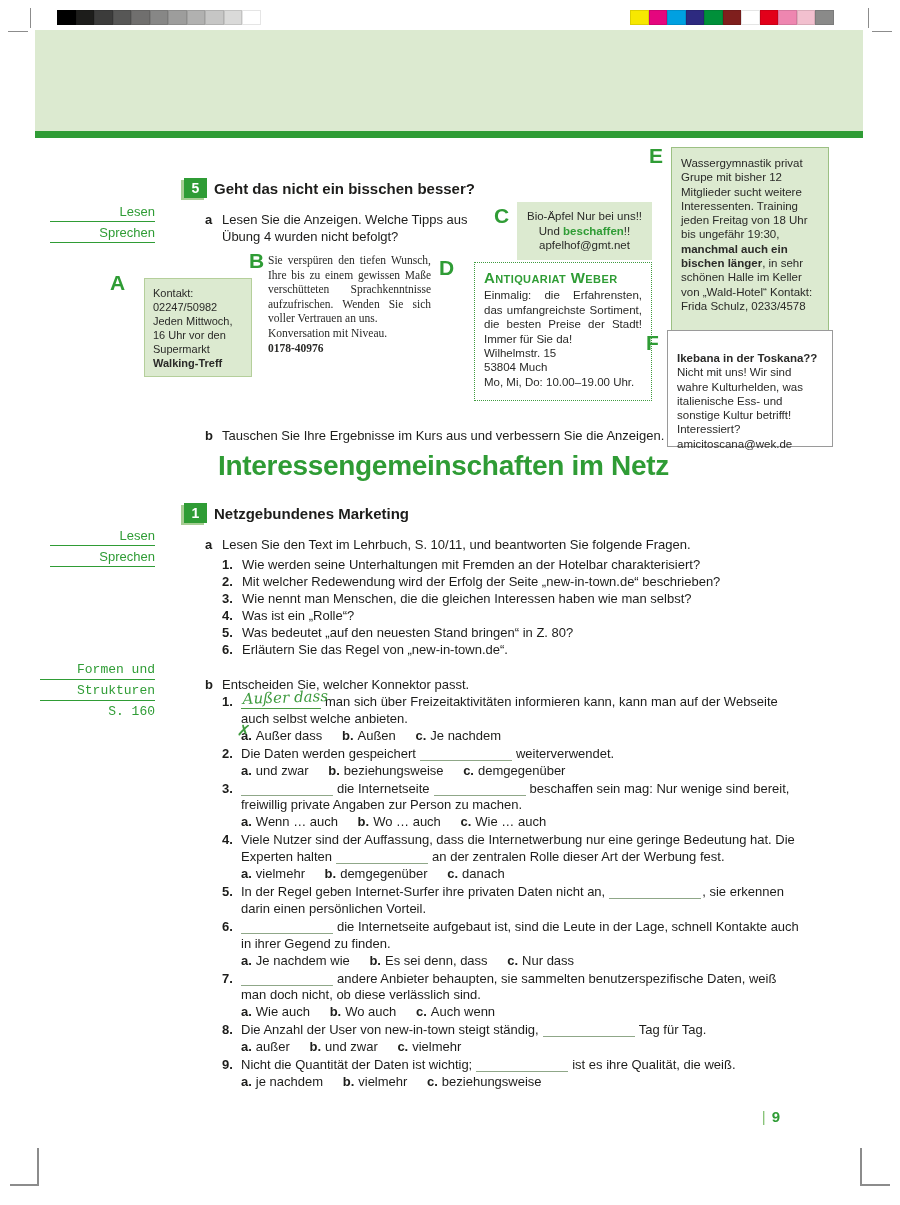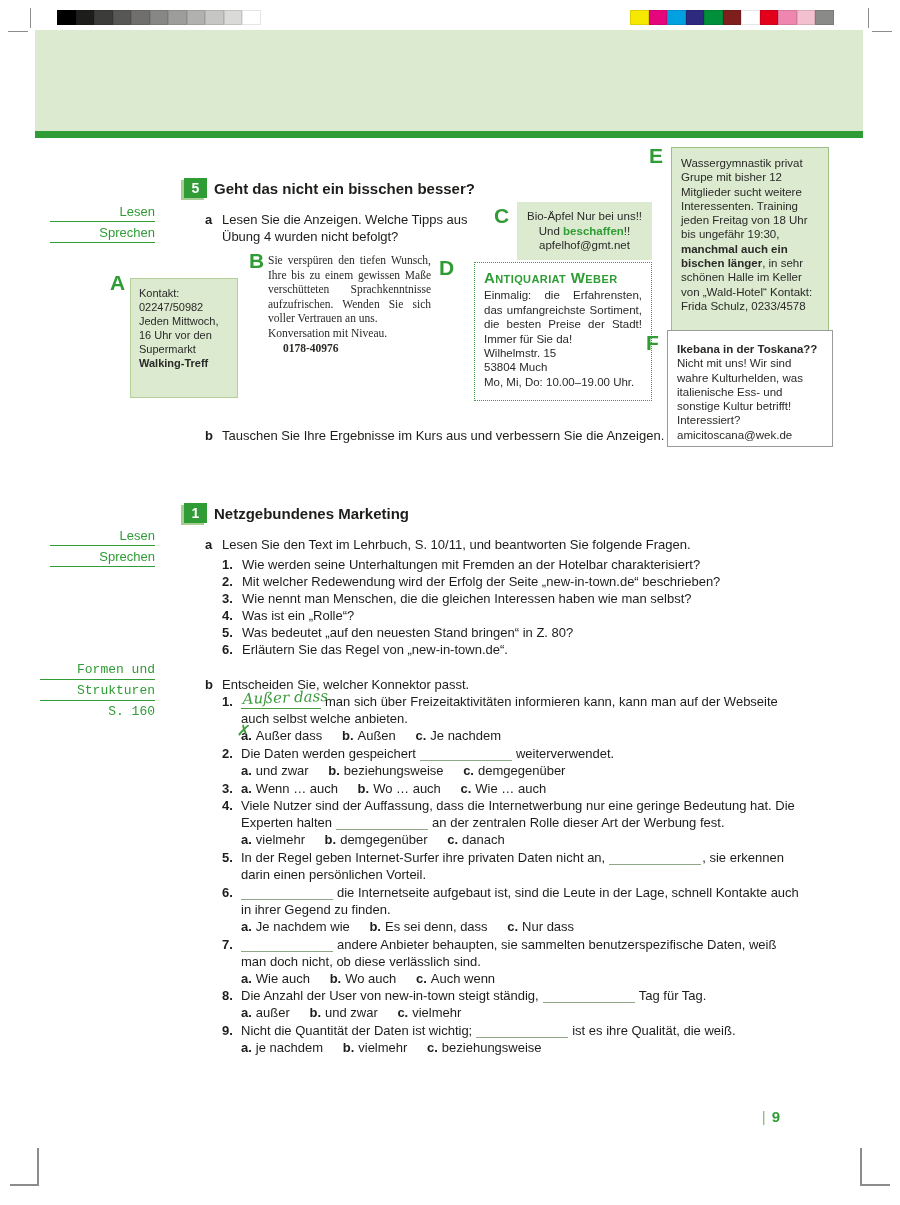--- a/index.html
+++ b/index.html
@@ -27,33 +27,33 @@
   
   .mtag { position:absolute; color:var(--green); font-size:13px; text-align:right; line-height:15px; }
   .mtag .ln { padding-bottom:2px; margin-bottom:3px; }
   .mtag .u { border-bottom:1.6px solid var(--green); }
   
   .task { position:absolute; display:flex; font-size:13px; line-height:16.5px; }
   .tletter { width:17px; flex:none; font-weight:bold; }
   
   .ad-letter { position:absolute; font-size:21px; font-weight:bold; color:var(--green); }
   .adbox { position:absolute; font-size:11.5px; line-height:14.3px; color:#2a2a28; }
-  .ad-a { left:130px; top:278px; width:108px; height:120px; background:var(--palegreen); border:1px solid #b5cf9b; padding:7px 8px; font-size:11px; line-height:14px; }
+  .ad-a { left:144px; top:278px; width:108px; height:99px; background:var(--palegreen); border:1px solid #b5cf9b; padding:7px 8px; font-size:11px; line-height:14px; }
   .ad-a .bold { font-weight:bold; }
   .ad-b { left:268px; top:251px; width:163px; font-family:"Liberation Serif", serif; text-align:justify; padding:2px 0; line-height:14.6px; }
   .ad-b .tagline { text-align:left; }
-  .ad-b .phone { font-weight:bold; text-align:left;margin-left:15px; }
+  .ad-b .phone { font-weight:bold; text-align:left; }
   .ad-c { left:517px; top:202px; width:135px; height:58px; background:var(--palegreen); padding:7px 4px; text-align:center; line-height:14.6px; }
   .ad-c .superb { font-weight:bold; color:var(--green); }
   .ad-d { left:474px; top:262px; width:178px; height:139px; background:#fff; border:1.5px dotted var(--inkgreen); padding:8px 9px; font-family:Liberation Sans, sans-serif; line-height:14.4px; }
   .ad-d .name { font-variant:small-caps; font-weight:bold; color:var(--green); font-size:15px; margin-bottom:3px; letter-spacing:0.4px; }
   .ad-d .body { text-align:justify; }
   .ad-e { left:671px; top:147px; width:158px; height:184px; background:var(--palegreen); border:1px solid #9cc083; padding:8px 9px; }
   .ad-e .bold { font-weight:bold; }
-  .ad-f { left:667px; top:330px; width:166px; height:117px; background:#fff; border:1px solid #9a9a9a; padding:11px 9px; }
+  .ad-f { left:667px; top:330px; width:166px; height:117px; background:#fff; border:1px solid #9a9a9a; padding:20px 9px; }
   .ad-f .title { font-weight:bold; }
   
   .qlist { position:absolute; left:222px; top:557px; width:585px; font-size:13px; line-height:16.9px; }
   .qrow { display:flex; }
   .qn { width:20px; flex:none; font-weight:bold; }
   .ilist { position:absolute; left:222px; top:694px; width:578px; font-size:13px; line-height:16.9px; }
   .item { display:flex; margin-bottom:1px; }
   .inum { width:19px; flex:none; font-weight:bold; }
   .ibody { flex:1; }
   .opts { white-space:nowrap; }
@@ -171,20 +171,21 @@
     <div class="title">Ikebana in der Toskana??</div>
     <div>Nicht mit uns! Wir sind wahre Kulturhelden, was italienische Ess- und sonstige Kultur betrifft! Interessiert?</div>
     <div>amicitoscana@wek.de</div>
   </div>
 
   <div class="task" style="left:205px; top:428px; width:620px;">
     <span class="tletter">b</span>
     <span>Tauschen Sie Ihre Ergebnisse im Kurs aus und verbessern Sie die Anzeigen.</span>
   </div>
 
+  <div class="main-heading">Interessengemeinschaften im Netz</div>
 
   <div class="marker" style="left:184px; top:503px;">1</div>
   <div class="sec-title" style="left:214px; top:505px;">Netzgebundenes Marketing</div>
 
   <div class="mtag" style="left:50px; top:528px; width:105px;">
     <div class="ln u">Lesen</div>
     <div class="ln u">Sprechen</div>
   </div>
 
   <div class="task" style="left:205px; top:537px; width:620px;">
@@ -256,20 +257,23 @@
           <span class="opt"><span class="ol">a.</span><span>und zwar</span></span>
           <span class="opt"><span class="ol">b.</span><span>beziehungsweise</span></span>
           <span class="opt"><span class="ol">c.</span><span>demgegenüber</span></span>
         </div>
       </div>
     </div>
 
     <div class="item">
       <span class="inum">3.</span>
       <div class="ibody">
+        <div>
+          <span class="blank" style="margin-left:0;"></span><span>die Internetseite</span><span class="blank"></span><span>beschaffen sein mag: Nur wenige sind bereit, freiwillig private Angaben zur Person zu machen.</span>
+        </div>
         <div class="opts">
           <span class="opt"><span class="ol">a.</span><span>Wenn … auch</span></span>
           <span class="opt"><span class="ol">b.</span><span>Wo … auch</span></span>
           <span class="opt"><span class="ol">c.</span><span>Wie … auch</span></span>
         </div>
       </div>
     </div>
 
     <div class="item">
       <span class="inum">4.</span>

